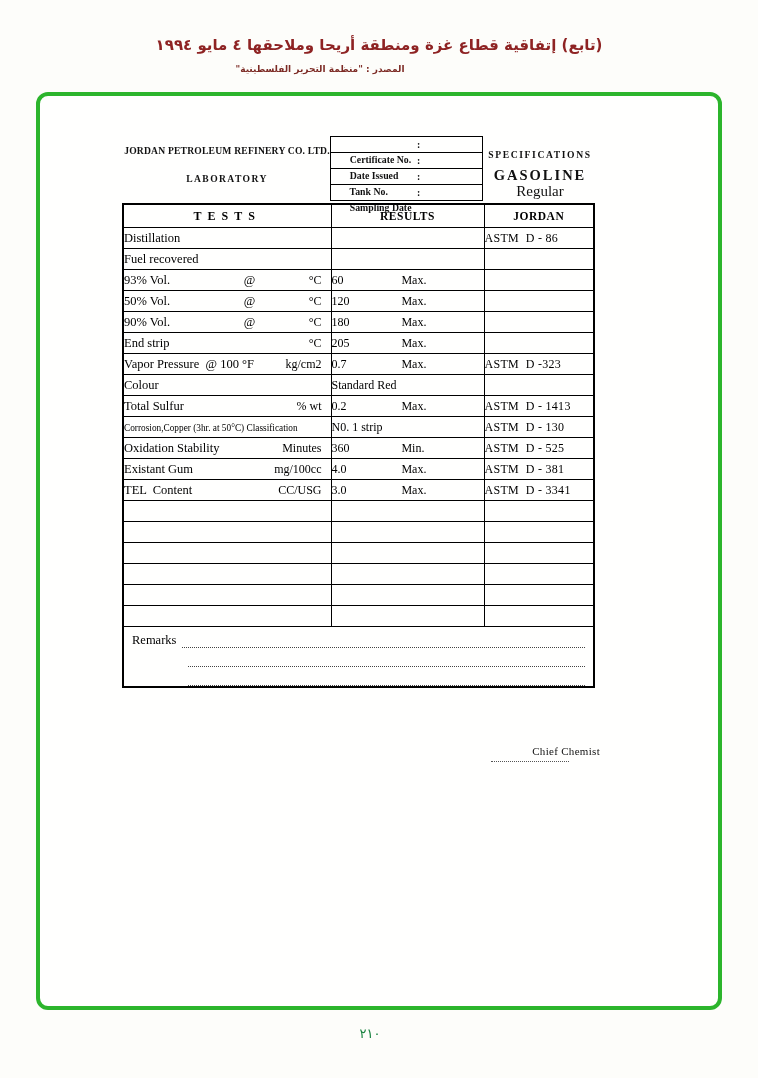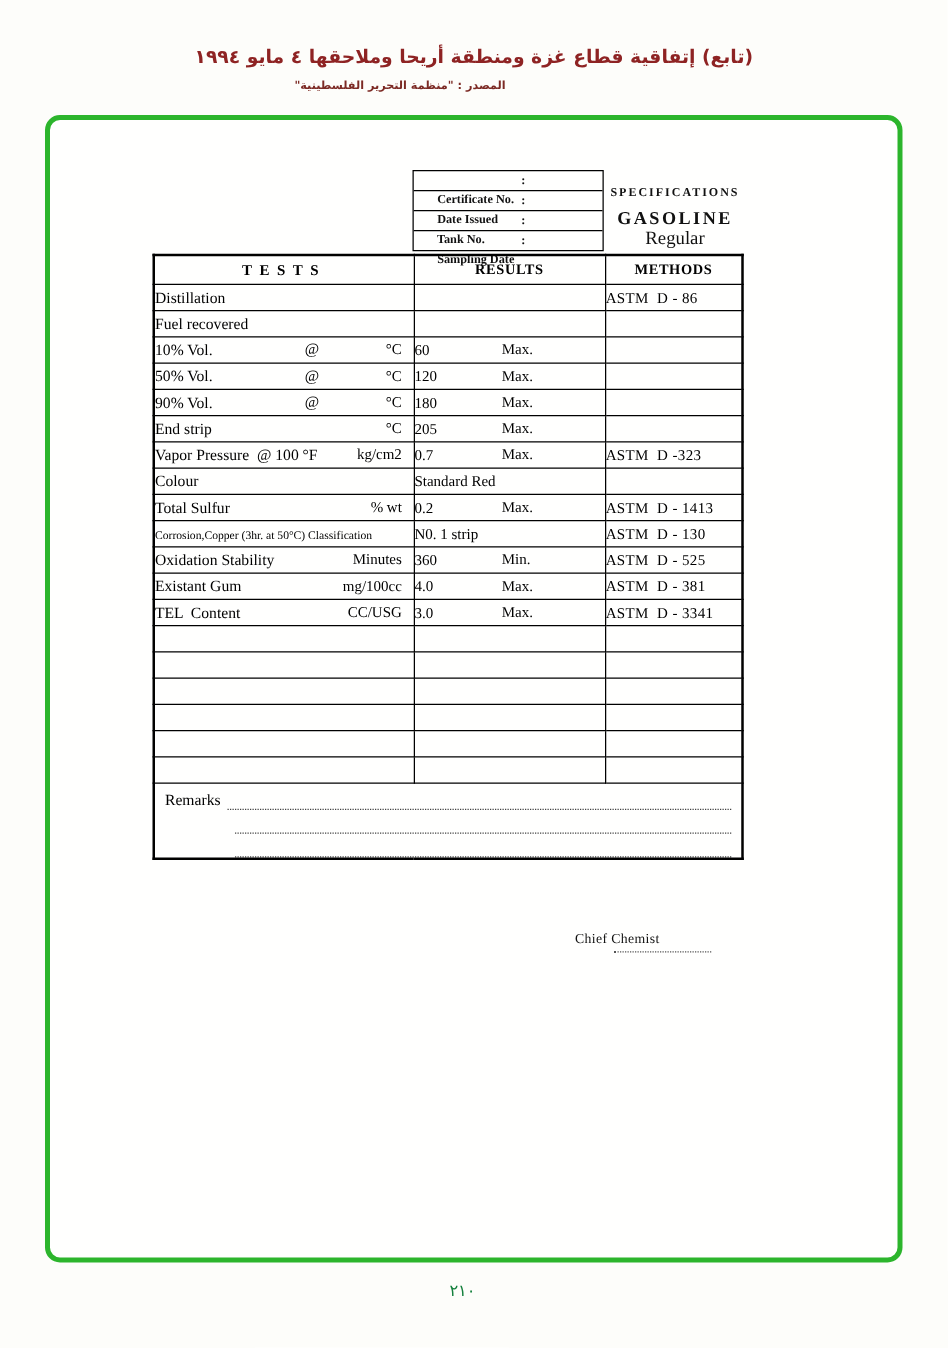--- a/index.html
+++ b/index.html
@@ -55,37 +55,41 @@
   .cell-method{padding-left:6px;font-size:12px;letter-spacing:0.3px;white-space:pre;}
   tbody[data-name="tests-table-body"] tr:nth-child(10) .t-name{font-size:9.3px;}
   
   .remarks-cell{height:84px;vertical-align:top !important;padding:6px 8px 0 8px !important;}
   .remarks-first{display:flex;align-items:flex-end;}
   .remarks-label{font-size:12.5px;}
   .dotline{border-bottom:1.6px dotted #444;}
   .remarks-first .dotline{flex:1;margin-left:6px;height:13px;}
   .indent{margin-left:56px;height:18px;}
   
-  .chief-block{position:absolute;left:420px;top:649px;width:140px;text-align:left;}
+  .chief-block{position:absolute;left:420px;top:649px;width:140px;text-align:right;}
   .chief-title{font-size:11px;letter-spacing:0.3px;}
   .chief-dots{width:78px;margin:3px auto 0;border-bottom:1.6px dotted #555;height:1px;}
   
   .page-number{
     position:absolute;top:1026px;left:0;width:740px;text-align:center;
     font-family:"DejaVu Sans",sans-serif;font-size:13px;color:#15803d;
   }
 </style>
 </head>
 <body data-name="scanned-document-page">
 
 <div class="arabic-title" data-name="document-arabic-title">(تابع) إتفاقية قطاع غزة ومنطقة أريحا وملاحقها ٤ مايو ١٩٩٤</div>
 <div class="arabic-source" data-name="document-arabic-source">المصدر :  "منظمة التحرير الفلسطينية"</div>
 
 <div class="green-box" data-name="form-border-frame">
 
+  <div class="company-block" data-name="company-header">
+    <div class="company-name" data-name="company-name">JORDAN PETROLEUM REFINERY CO. LTD.</div>
+    <div class="laboratory" data-name="laboratory-label">LABORATORY</div>
+  </div>
 
   <div class="cert-table" data-name="certificate-info-box">
     <div class="cert-row" data-name="certificate-no-field">
       <span data-name="certificate-no-label">Certificate No. </span>
       <span class="cert-colon" data-name="field-colon">:</span>
     </div>
     <div class="cert-row" data-name="date-issued-field">
       <span data-name="date-issued-label">Date Issued</span>
       <span class="cert-colon" data-name="field-colon">:</span>
     </div>
@@ -108,36 +112,36 @@
   <table class="main" data-name="tests-table">
     <colgroup>
       <col style="width:208px">
         <col style="width:153px">
         <col style="width:110px">
     </colgroup>
     <thead data-name="tests-table-header">
       <tr data-name="header-row">
         <th class="th-tests" data-name="tests-column-header">TESTS</th>
         <th class="th-results" data-name="results-column-header">RESULTS</th>
-        <th class="th-methods" data-name="methods-column-header">METHODS</th>
+        <th class="th-methods" data-name="methods-column-header">JORDAN</th>
       </tr>
     </thead>
     <tbody data-name="tests-table-body">
         <tr data-name="test-row">
           <td class="cell-test" data-name="test-cell"><span class="t-name" data-name="test-name">Distillation</span><span class="t-at" data-name="test-at-symbol"></span><span class="t-unit" data-name="test-unit"></span></td>
           <td class="cell-result" data-name="result-cell"><span class="r-val" data-name="result-value"></span><span class="r-limit" data-name="result-limit"></span></td>
           <td class="cell-method" data-name="method-cell">ASTM  D - 86</td>
         </tr>
         <tr data-name="test-row">
           <td class="cell-test" data-name="test-cell"><span class="t-name" data-name="test-name">Fuel recovered</span><span class="t-at" data-name="test-at-symbol"></span><span class="t-unit" data-name="test-unit"></span></td>
           <td class="cell-result" data-name="result-cell"><span class="r-val" data-name="result-value"></span><span class="r-limit" data-name="result-limit"></span></td>
           <td class="cell-method" data-name="method-cell"></td>
         </tr>
         <tr data-name="test-row">
-          <td class="cell-test" data-name="test-cell"><span class="t-name" data-name="test-name">10% Vol.</span><span class="t-at" data-name="test-at-symbol">@</span><span class="t-unit" data-name="test-unit">°C</span></td>
+          <td class="cell-test" data-name="test-cell"><span class="t-name" data-name="test-name">93% Vol.</span><span class="t-at" data-name="test-at-symbol">@</span><span class="t-unit" data-name="test-unit">°C</span></td>
           <td class="cell-result" data-name="result-cell"><span class="r-val" data-name="result-value">60</span><span class="r-limit" data-name="result-limit">Max.</span></td>
           <td class="cell-method" data-name="method-cell"></td>
         </tr>
         <tr data-name="test-row">
           <td class="cell-test" data-name="test-cell"><span class="t-name" data-name="test-name">50% Vol.</span><span class="t-at" data-name="test-at-symbol">@</span><span class="t-unit" data-name="test-unit">°C</span></td>
           <td class="cell-result" data-name="result-cell"><span class="r-val" data-name="result-value">120</span><span class="r-limit" data-name="result-limit">Max.</span></td>
           <td class="cell-method" data-name="method-cell"></td>
         </tr>
         <tr data-name="test-row">
           <td class="cell-test" data-name="test-cell"><span class="t-name" data-name="test-name">90% Vol.</span><span class="t-at" data-name="test-at-symbol">@</span><span class="t-unit" data-name="test-unit">°C</span></td>

